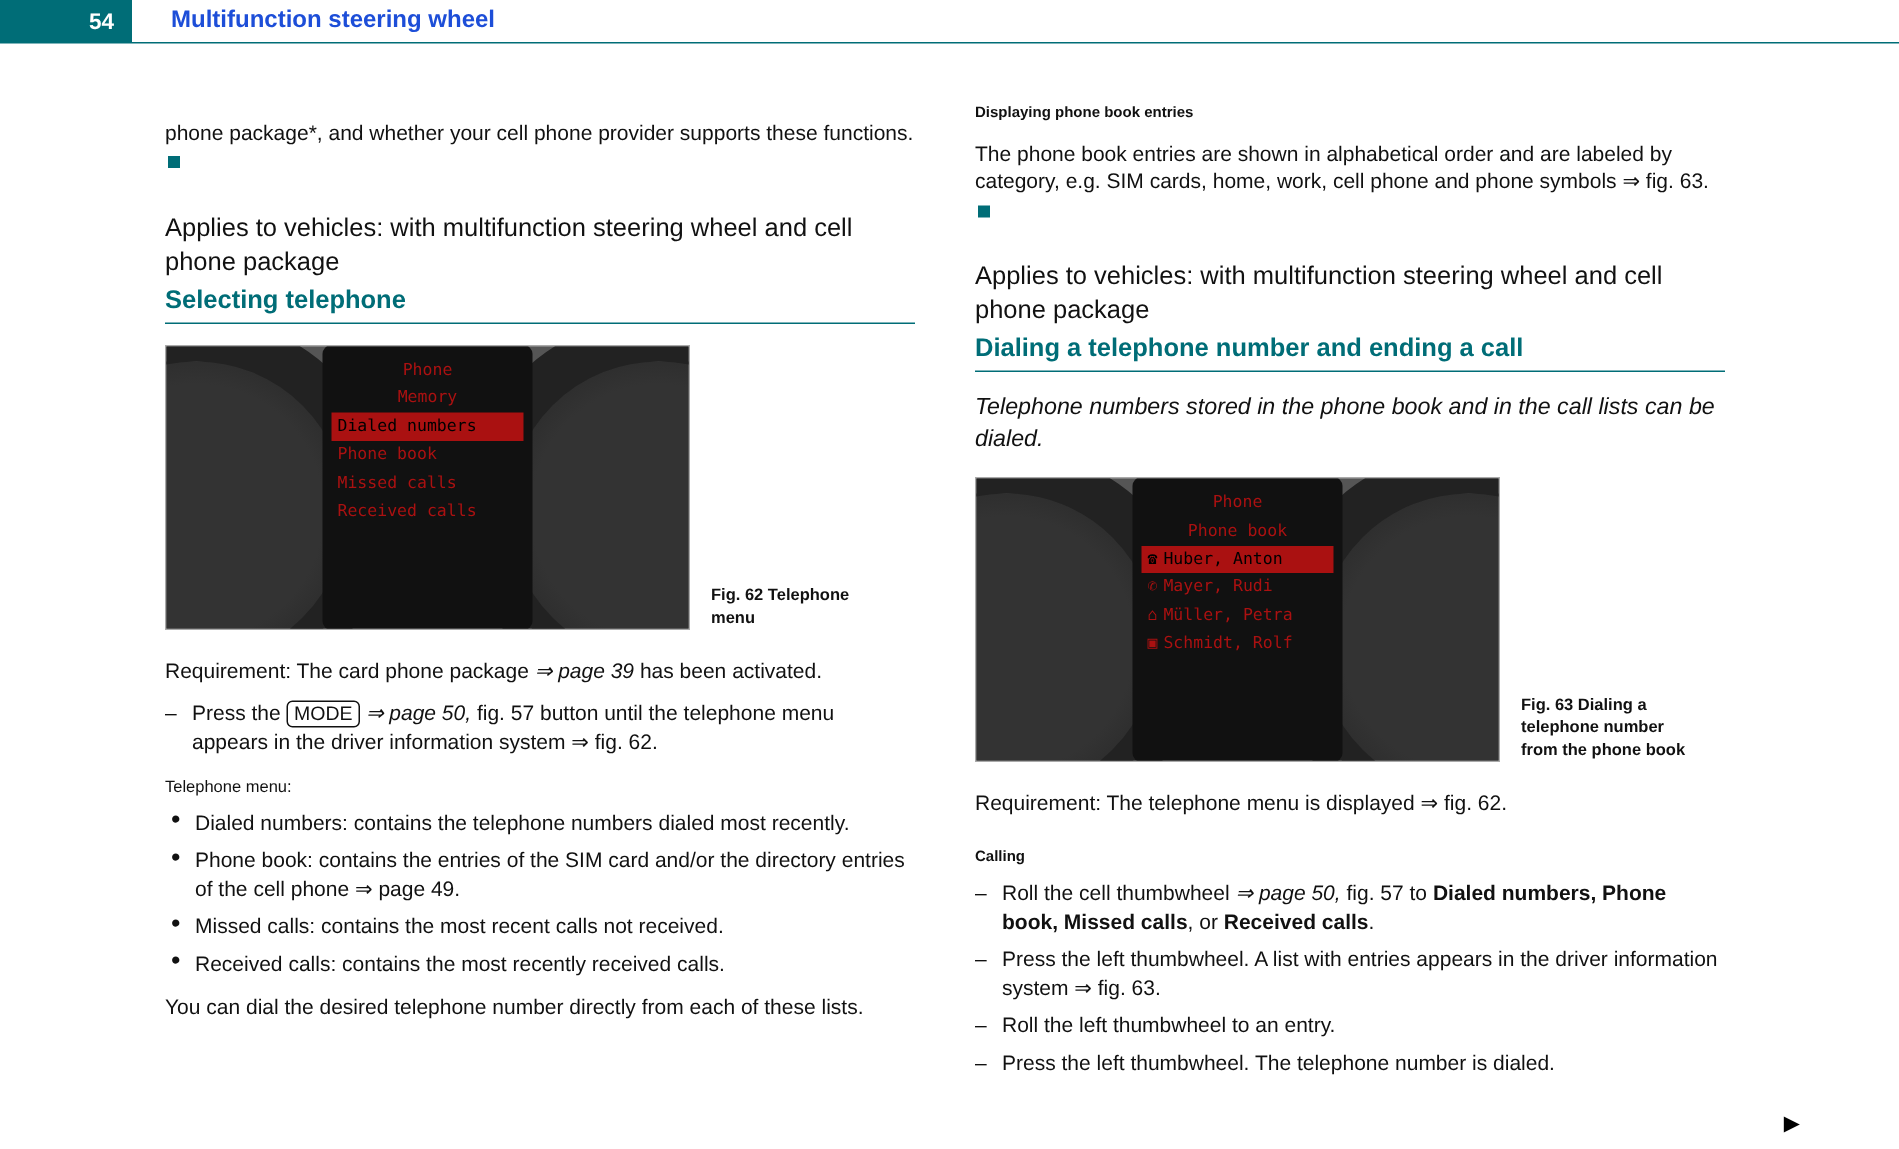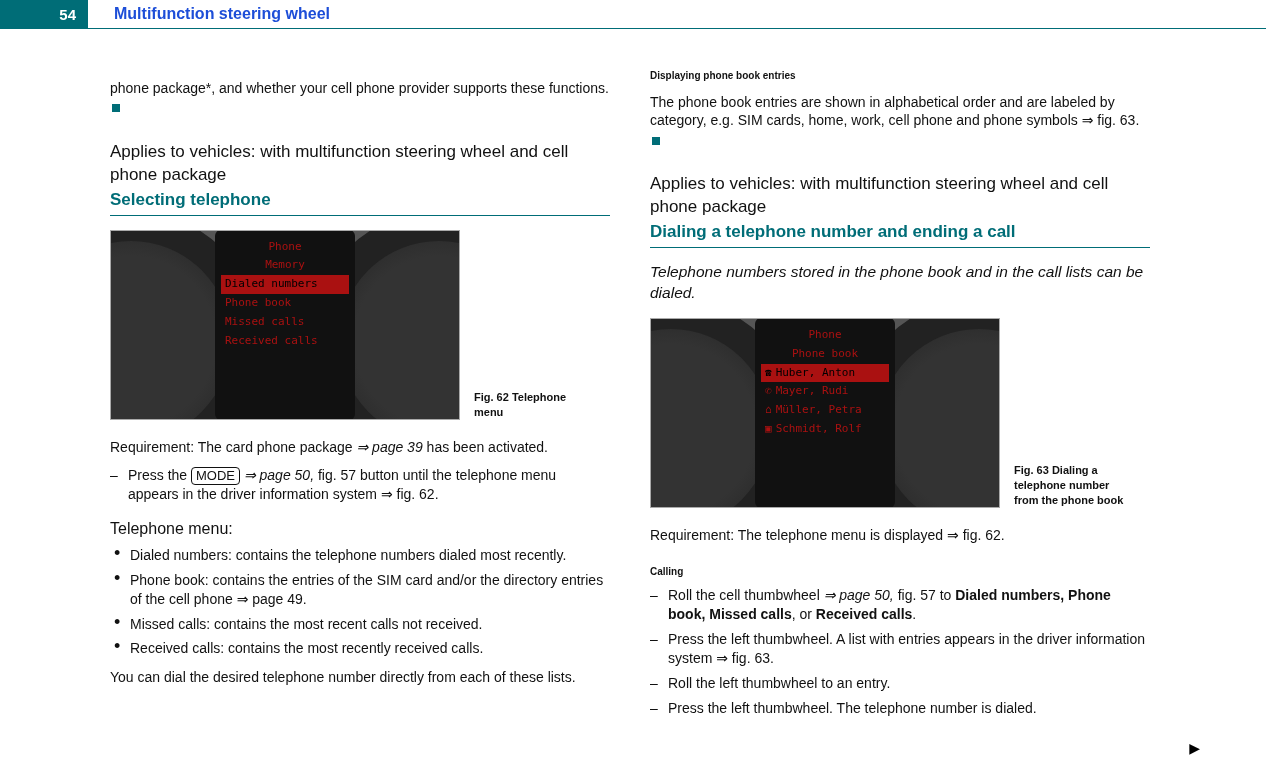--- a/index.html
+++ b/index.html
@@ -128,21 +128,21 @@
   }
   .para { margin: 10px 0; }
   .dash-list { margin: 8px 0 14px 0; }
   .dash-item {
     display: flex;
     margin: 6px 0;
   }
   .dash-item .dash { width: 18px; flex-shrink:0; }
   .dash-item .txt { flex: 1; }
   .sublabel {
-    font-size: 16px;
+    font-size: 11px;
     margin: 14px 0 4px 0;
   }
   .bullet-list { list-style: none; margin: 6px 0; }
   .bullet-list li {
     position: relative;
     padding-left: 20px;
     margin: 6px 0;
   }
   .bullet-list li::before {
     content: "•";

